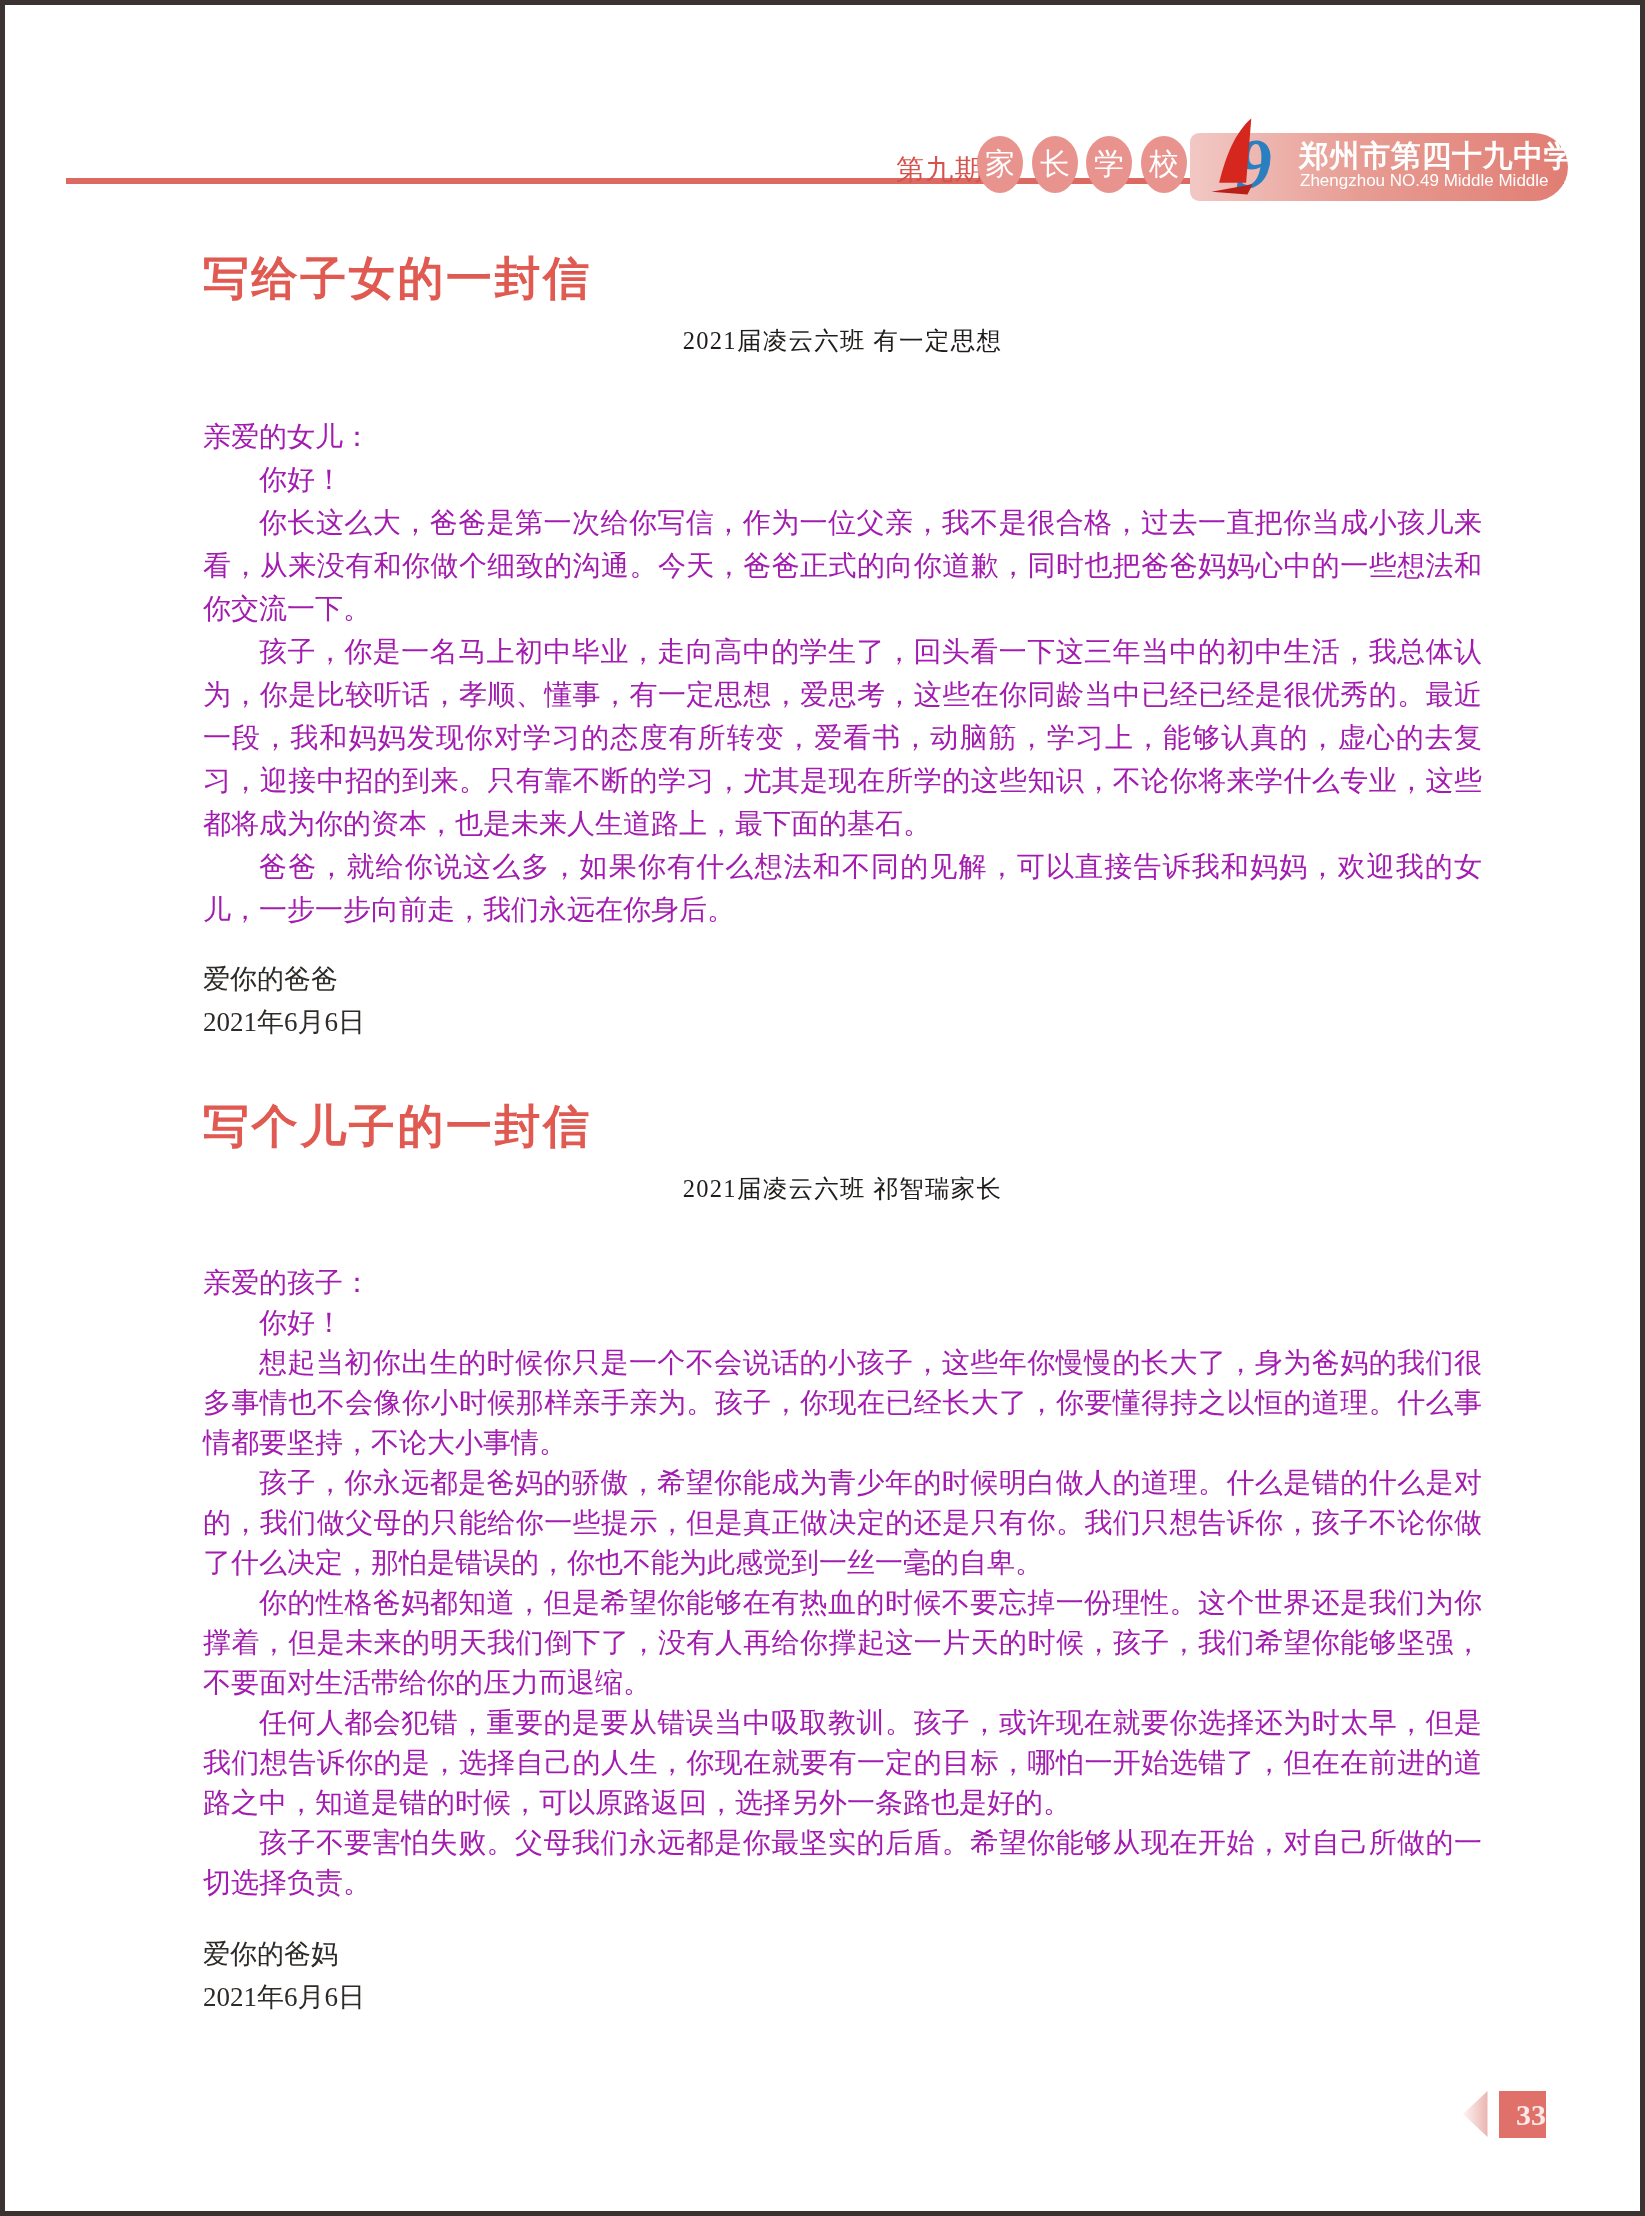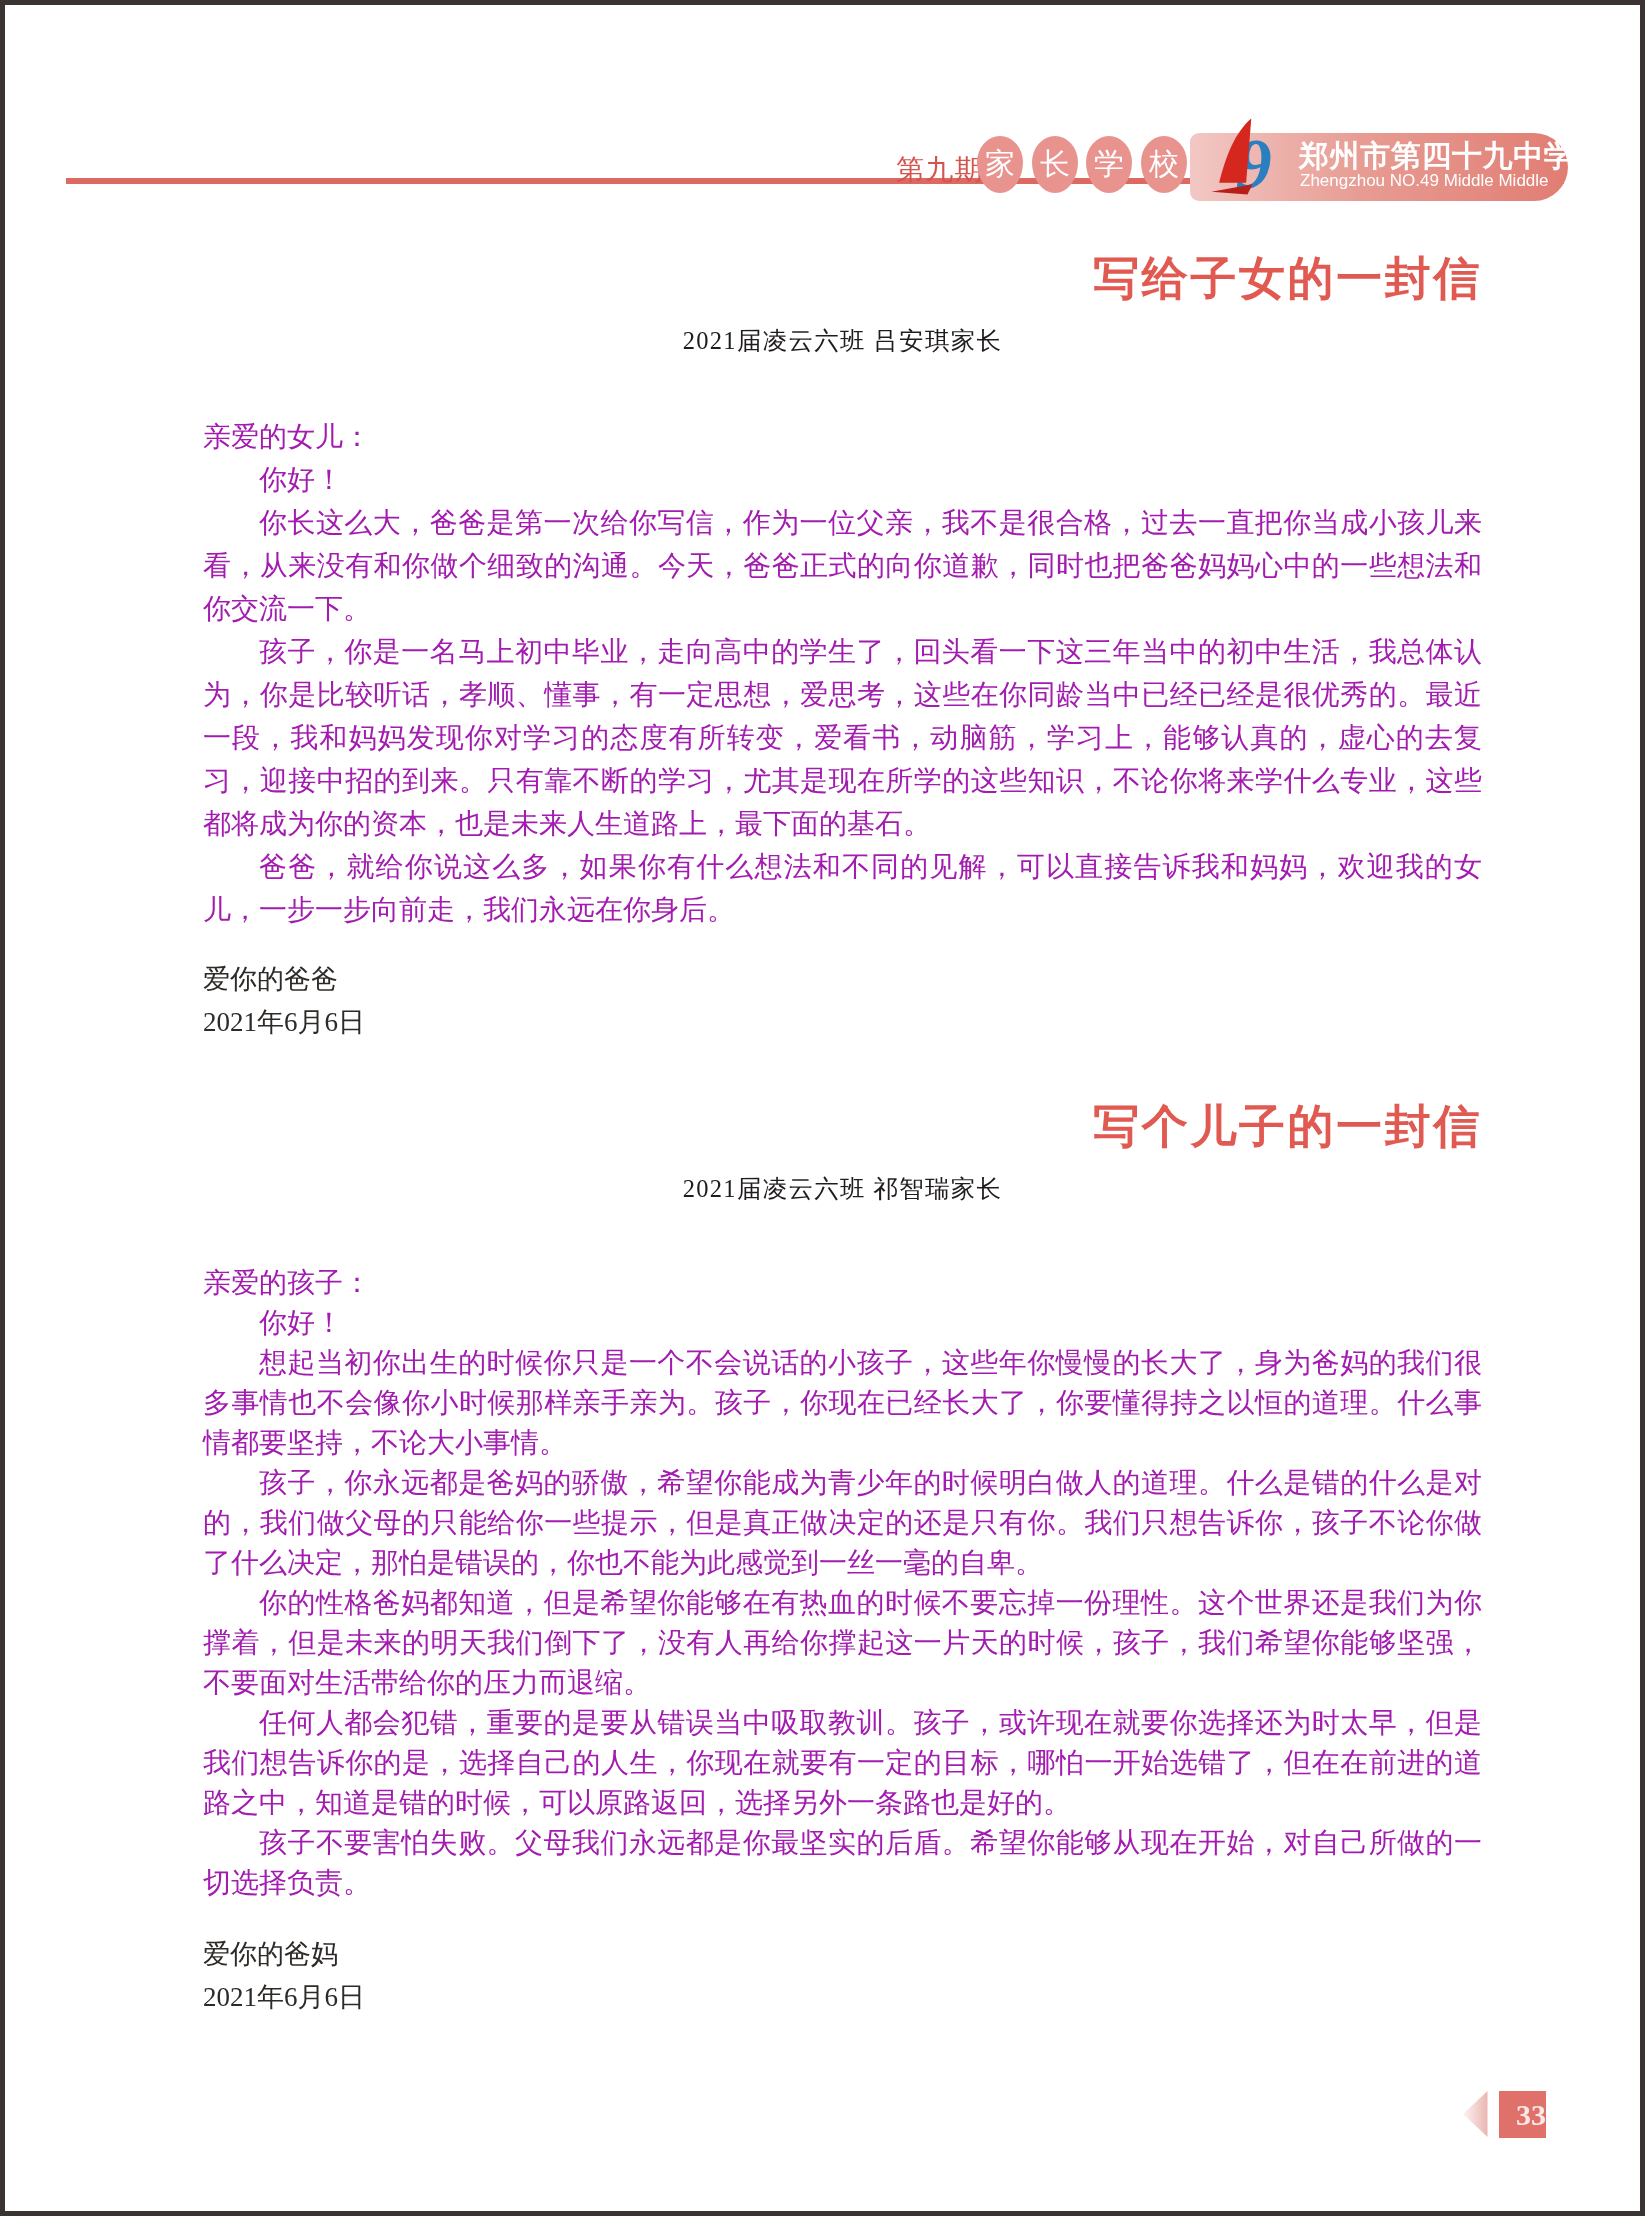--- a/index.html
+++ b/index.html
@@ -49,21 +49,21 @@
   .school-en{
     position:absolute;left:1295px;top:166px;width:258px;
     font-family:"Liberation Sans","DejaVu Sans",sans-serif;
     font-size:17px;color:#ffffff;z-index:3;white-space:nowrap;
   }
   
   .letter{position:absolute;left:198px;width:1279px;}
   .letter1{top:246px;}
   .letter2{top:1094px;}
   .letter h1{
-    margin:0 0 19.3px 0;text-align:right;
+    margin:0 0 19.3px 0;text-align:left;
     font-size:46px;line-height:55px;font-weight:bold;color:#e05a52;
     letter-spacing:2.6px;
   }
   .byline{
     text-align:center;font-size:24.5px;line-height:31px;color:#1f1c1b;
     margin-bottom:59px;letter-spacing:1.3px;
   }
   .letter-body{color:#a21caf;text-align:justify;}
   .letter1 .letter-body{font-size:28px;line-height:43px;}
   .letter2 .letter-body{font-size:28px;line-height:40px;}
@@ -116,21 +116,21 @@
       <path d="M22,104 C32,62 48,24 72,4 L64,104 Z" fill="#d6271f"></path>
       <path d="M10,118 L74,106 L66,122 Z" fill="#b81f18"></path>
     </svg>
   </div>
 
   <div class="school-cn">郑州市第四十九中学</div>
   <div class="school-en">Zhengzhou NO.49 Middle Middle</div>
 
   <section class="letter letter1">
     <h1>写给子女的一封信</h1>
-    <div class="byline">2021届凌云六班 吕安琪家长</div>
+    <div class="byline">2021届凌云六班 有一定思想</div>
     <div class="letter-body">
       <p class="salutation">亲爱的女儿：</p>
       <p class="indent">你好！</p>
       <p class="indent">你长这么大，爸爸是第一次给你写信，作为一位父亲，我不是很合格，过去一直把你当成小孩儿来看，从来没有和你做个细致的沟通。今天，爸爸正式的向你道歉，同时也把爸爸妈妈心中的一些想法和你交流一下。</p>
       <p class="indent">孩子，你是一名马上初中毕业，走向高中的学生了，回头看一下这三年当中的初中生活，我总体认为，你是比较听话，孝顺、懂事，有一定思想，爱思考，这些在你同龄当中已经已经是很优秀的。最近一段，我和妈妈发现你对学习的态度有所转变，爱看书，动脑筋，学习上，能够认真的，虚心的去复习，迎接中招的到来。只有靠不断的学习，尤其是现在所学的这些知识，不论你将来学什么专业，这些都将成为你的资本，也是未来人生道路上，最下面的基石。</p>
       <p class="indent">爸爸，就给你说这么多，如果你有什么想法和不同的见解，可以直接告诉我和妈妈，欢迎我的女儿，一步一步向前走，我们永远在你身后。</p>
     </div>
     <div class="signature">
       <div>爱你的爸爸</div>
       <div>2021年6月6日</div>

